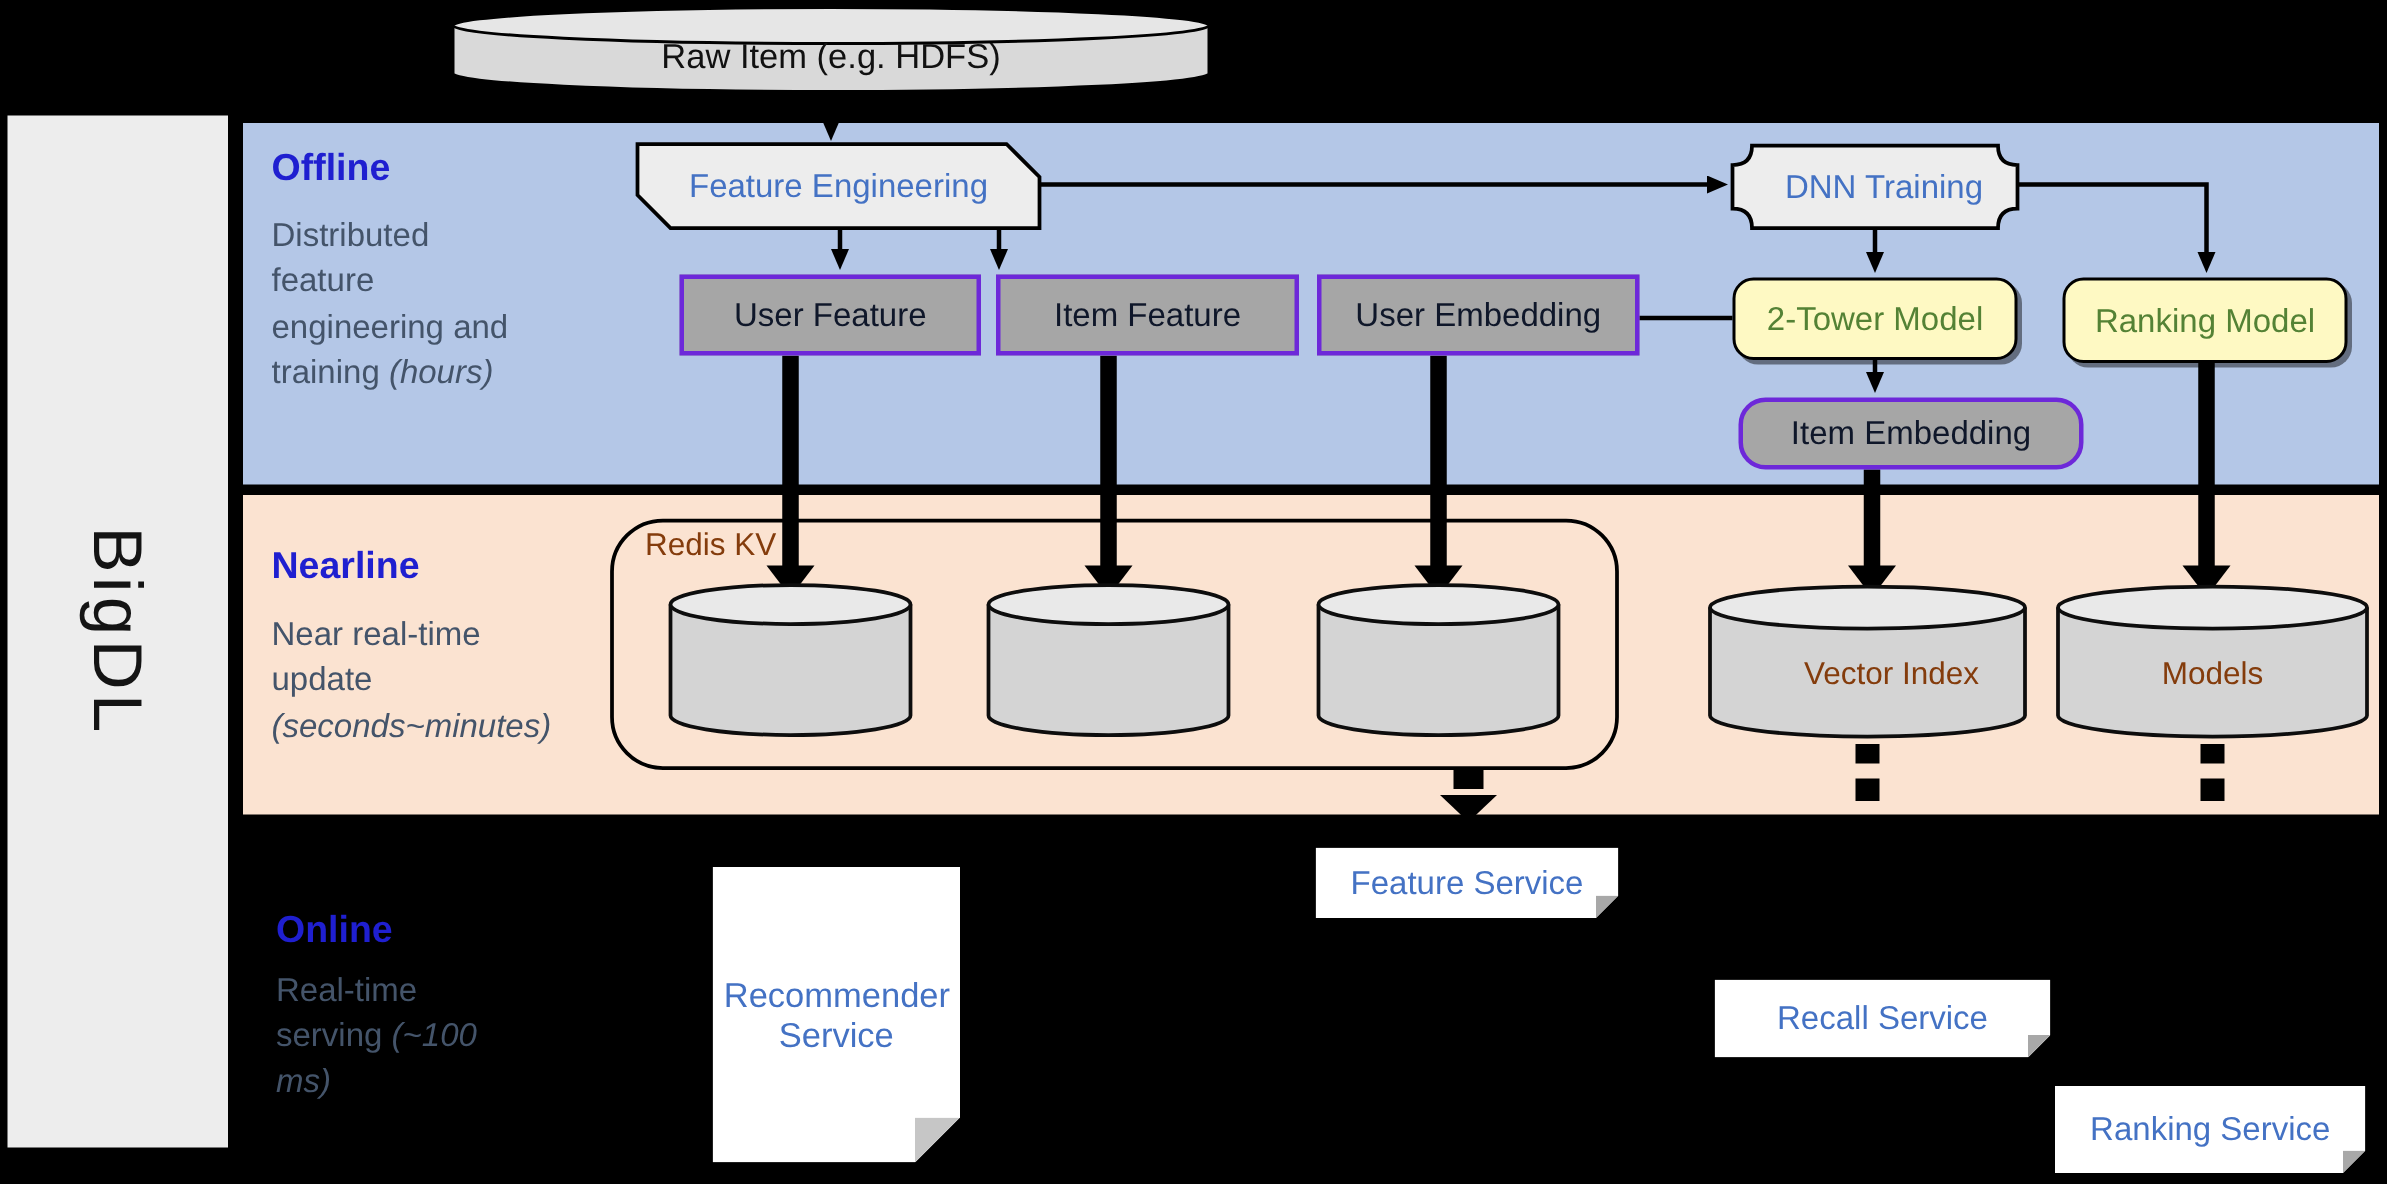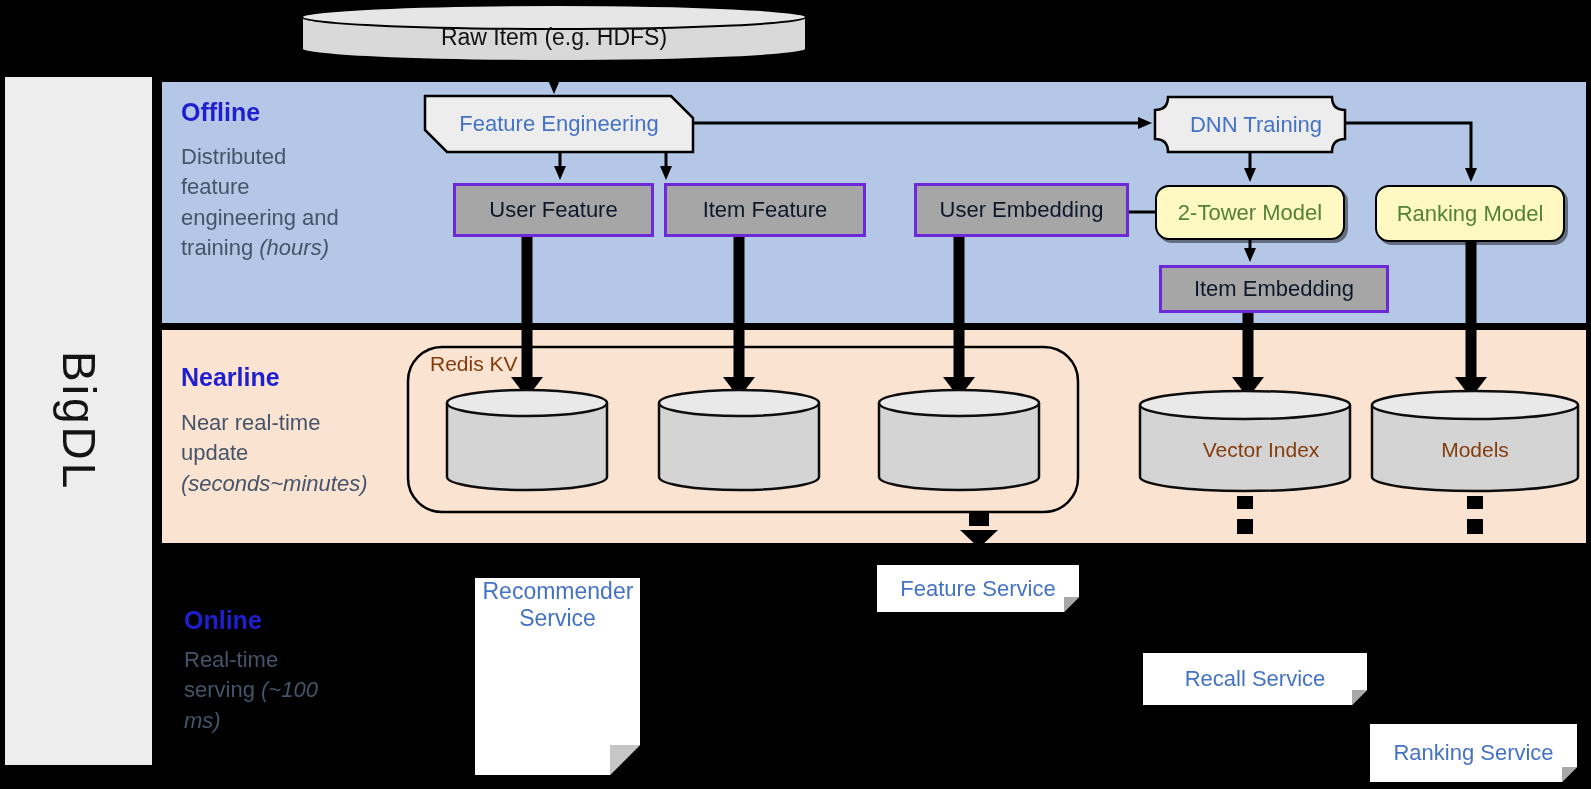--- a/index.html
+++ b/index.html
@@ -47,40 +47,40 @@
   .n-gray{background:var(--box-gray);border:3px solid #6d28d9;color:#0f172a;font-size:22px;margin-left:26px;}
   .n-round{background:#fef9c3;border:2.5px solid #000;border-radius:14px;color:var(--node-green);
            font-size:22px;box-shadow:3px 3px 0 rgba(0,0,0,0.45);}
   .lbl-blue{color:var(--node-blue);font-size:22px;}
   .lbl-brown{color:var(--node-brown);font-size:21px;}
   
   .fe-label{left:425px;top:96px;width:268px;height:56px;}
   .dnn-label{left:1155px;top:97px;width:202px;height:55px;}
   .user-feature{left:427px;top:183px;width:201px;height:54px;}
   .item-feature{left:638px;top:183px;width:202px;height:54px;}
-  .user-embedding{left:888px;top:183px;width:215px;height:54px;}
+  .user-embedding{left:852px;top:183px;width:215px;height:54px;}
   .two-tower{left:1155px;top:185px;width:190px;height:55px;}
   .ranking-model{left:1375px;top:185px;width:190px;height:57px;}
-  .item-embedding{left:1133px;top:265px;width:230px;height:48px;}
+  .item-embedding{left:1133px;top:265px;width:230px;height:48px;border-radius:18px;}
   
   .redis-label{left:430px;top:352px;}
   .vector-index-label{left:1140px;top:432px;width:242px;height:36px;}
   .models-label{left:1372px;top:432px;width:206px;height:36px;}
   
   .raw-label{left:354px;top:20px;width:400px;height:34px;color:#111;font-size:23px;font-weight:500;}
   
   .svc{background:#fff;color:var(--node-blue);font-size:22px;
        clip-path:polygon(0 0,100% 0,100% calc(100% - 15px),calc(100% - 15px) 100%,0 100%);}
   .fold{right:0;bottom:0;width:15px;height:15px;background:#a8a8a8;
         clip-path:polygon(0 0,100% 0,0 100%);}
   .feature-service{left:877px;top:565px;width:202px;height:47px;}
   .recall-service{left:1143px;top:653px;width:224px;height:52px;}
   .ranking-service{left:1370px;top:724px;width:207px;height:58px;}
   .doc{left:475px;top:578px;width:165px;height:197px;background:#fff;color:var(--node-blue);
-       font-size:23px;display:flex;align-items:flex-start;justify-content:center;text-align:center;
+       font-size:23px;display:flex;align-items:center;justify-content:center;text-align:center;
        clip-path:polygon(0 0,100% 0,100% calc(100% - 30px),calc(100% - 30px) 100%,0 100%);}
   .doc .fold{width:30px;height:30px;background:#c6c6c6;}
   .doc-text{width:150px;}
   svg.layer{left:0;top:0;}
 </style>
 </head>
 <body>
 
 <div class="stage">
 

